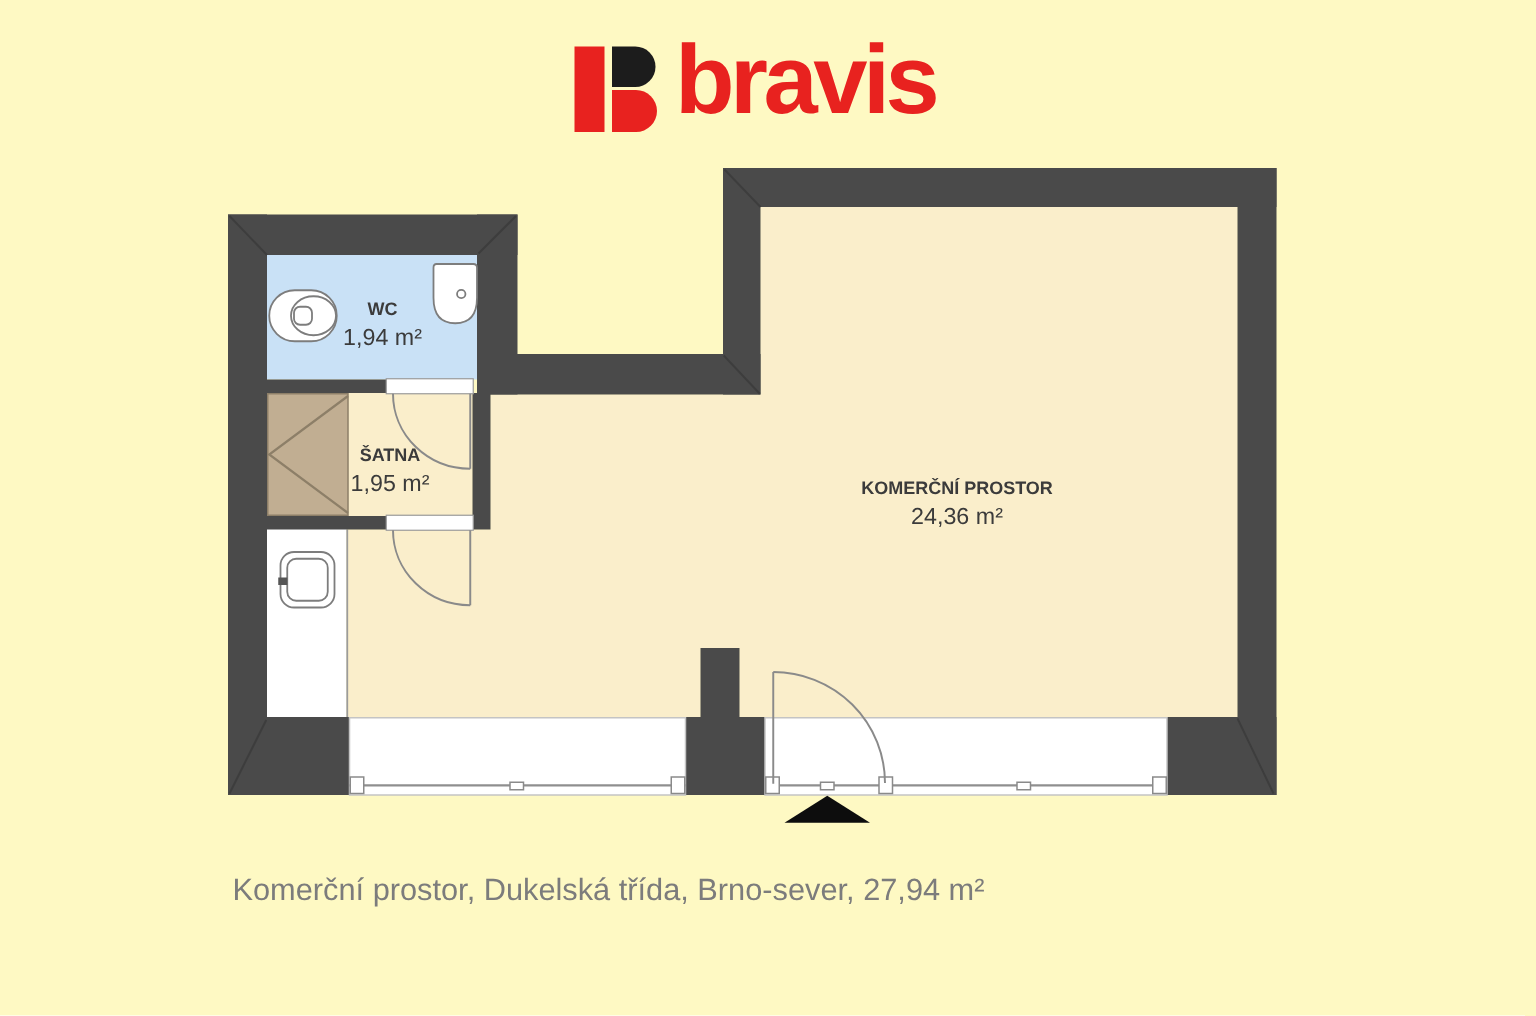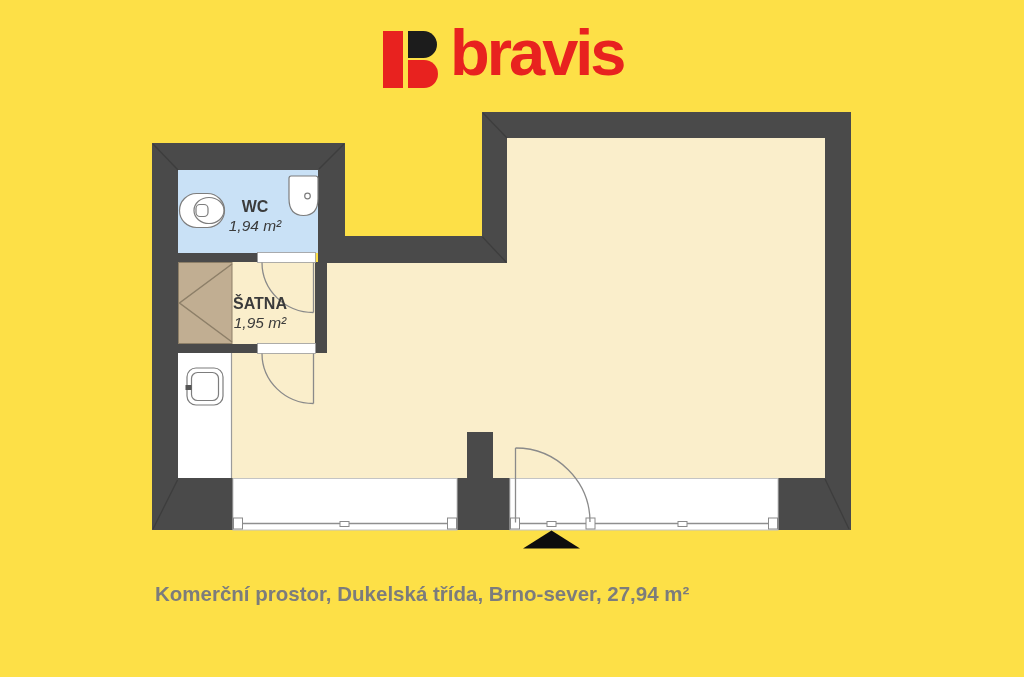--- a/index.html
+++ b/index.html
@@ -1,16 +1,16 @@
 <!DOCTYPE html>
 <html style="--wall: #4a4a4a; --floor: #faeecb; --wcfloor: #c9e1f6; --wardrobe: #c1ae92; --brand: #e8221f; --markblack: #1c1c1c; --label: #3b3b3b; --caption: #7c7c7c;"><head>
 <meta charset="utf-8">
 <style>
   html,body{margin:0;padding:0;background:#fff;}
-  .page{position:relative;width:1024px;height:677px;background:#fde047;overflow:hidden;
+  .page{position:relative;width:1024px;height:677px;background:#fef9c3;overflow:hidden;
         font-family:"Liberation Sans",sans-serif;}
 
   
   .logo{position:absolute;left:383px;top:30px;height:60px;}
   .logo-bar{position:absolute;left:0;top:1px;width:20px;height:57px;background:var(--brand,#e8221f);}
   .logo-bump-top{position:absolute;left:25px;top:1px;width:29px;height:27px;background:var(--markblack,#1c1c1c);
         border-radius:0 14px 14px 0;}
   .logo-bump-bottom{position:absolute;left:25px;top:30px;width:30px;height:28px;background:var(--brand,#e8221f);
         border-radius:0 15px 15px 0;}
   .logo-text{position:absolute;left:67px;top:-10px;color:var(--brand,#e8221f);
@@ -27,24 +27,24 @@
   .fixture{fill:#fff;stroke:#7d7d7d;stroke-width:1.2;}
   .door{stroke:#8a8a8a;stroke-width:1.3;fill:none;}
   .opening{fill:#fff;stroke:#9a9a9a;stroke-width:0.8;}
   .winframe{fill:#fff;stroke:#c4c4c4;stroke-width:1;}
   .glaze{stroke:#8f8f8f;stroke-width:1.5;}
   .tick{fill:#fff;stroke:#8a8a8a;stroke-width:1;}
   .counterline{stroke:#9b9b9b;stroke-width:1.2;}
 
   
   .room-label{position:absolute;transform:translateX(-50%);text-align:center;color:var(--label,#3b3b3b);white-space:nowrap;}
-  .room-name{font-size:16px;font-weight:bold;line-height:19px;}
-  .room-area{font-size:15.5px;line-height:19px;font-style:italic;}
+  .room-name{font-size:12px;font-weight:bold;line-height:19px;}
+  .room-area{font-size:15.5px;line-height:19px;}
 
-  .caption{position:absolute;left:155px;top:582px;font-size:20.5px;color:var(--caption,#7c7c7c);white-space:nowrap;font-weight:bold;}
+  .caption{position:absolute;left:155px;top:582px;font-size:20.5px;color:var(--caption,#7c7c7c);white-space:nowrap;}
 </style>
 </head>
 <body>
 
 <div class="page">
 
   <div class="logo">
     <div class="logo-bar"></div>
     <div class="logo-bump-top"></div>
     <div class="logo-bump-bottom"></div>
@@ -138,15 +138,19 @@
   </svg>
 
   <div class="room-label" style="left:255px;top:197px;">
     <div class="room-name">WC</div>
     <div class="room-area">1,94 m²</div>
   </div>
   <div class="room-label" style="left:260px;top:294px;">
     <div class="room-name">ŠATNA</div>
     <div class="room-area">1,95 m²</div>
   </div>
+  <div class="room-label" style="left:638px;top:316px;">
+    <div class="room-name">KOMERČNÍ PROSTOR</div>
+    <div class="room-area">24,36 m²</div>
+  </div>
 
   <div class="caption">Komerční prostor, Dukelská třída, Brno-sever, 27,94 m²</div>
 </div>
 
 </body></html>

